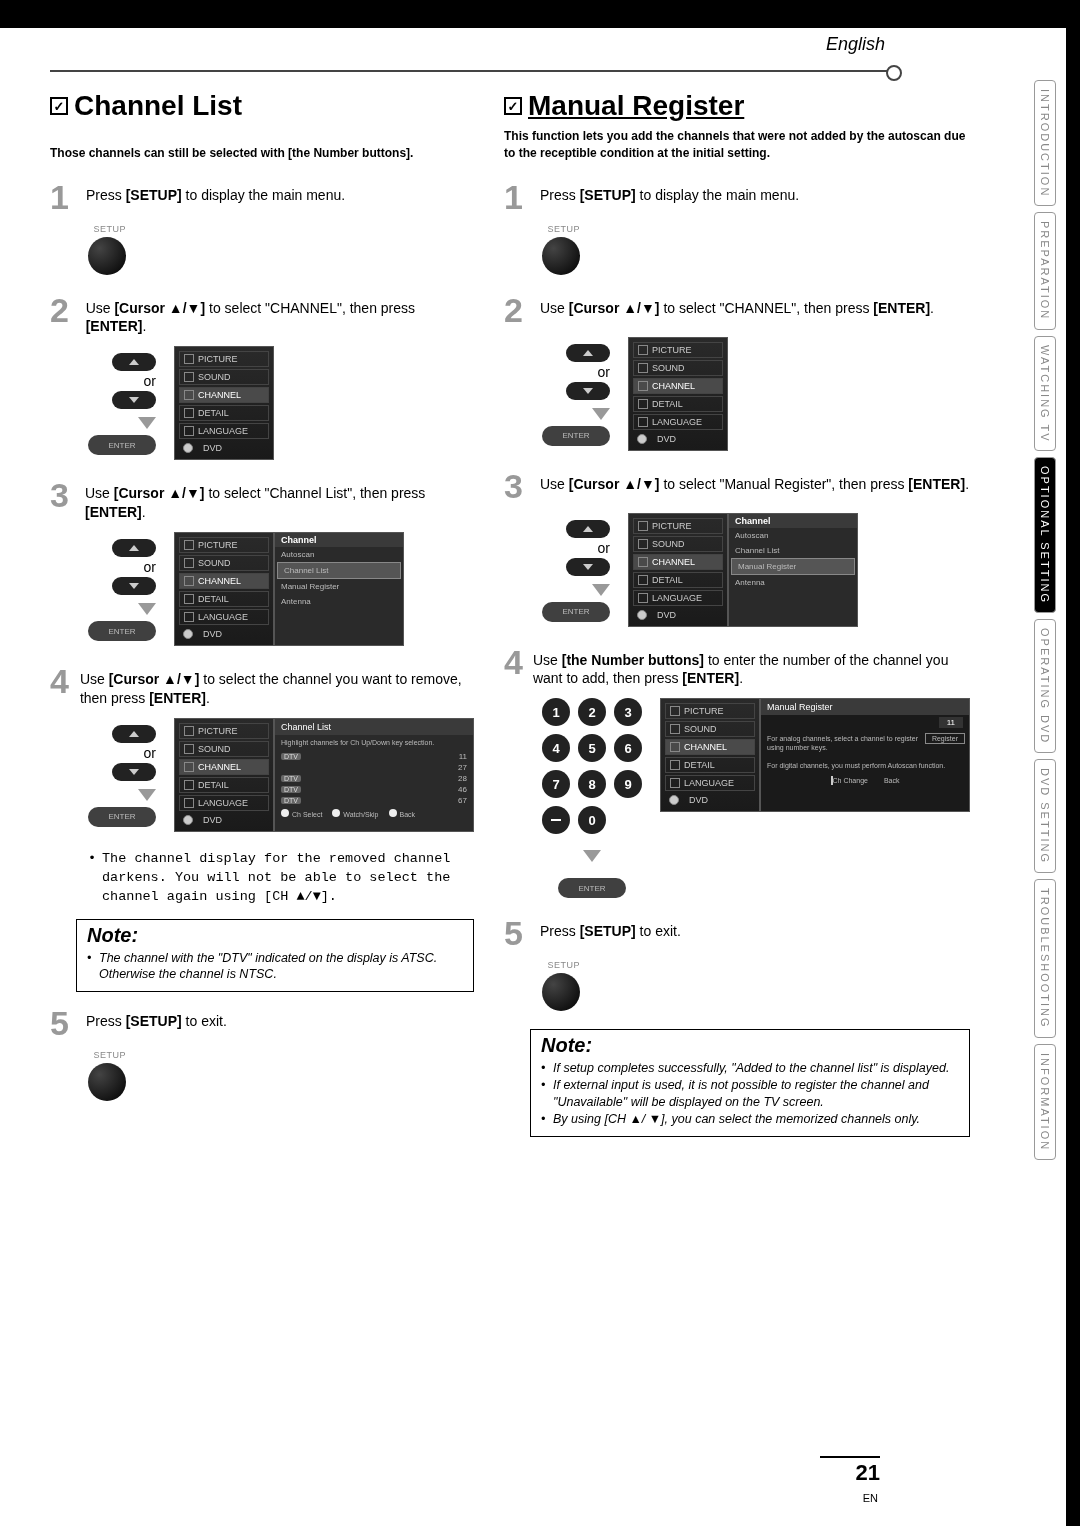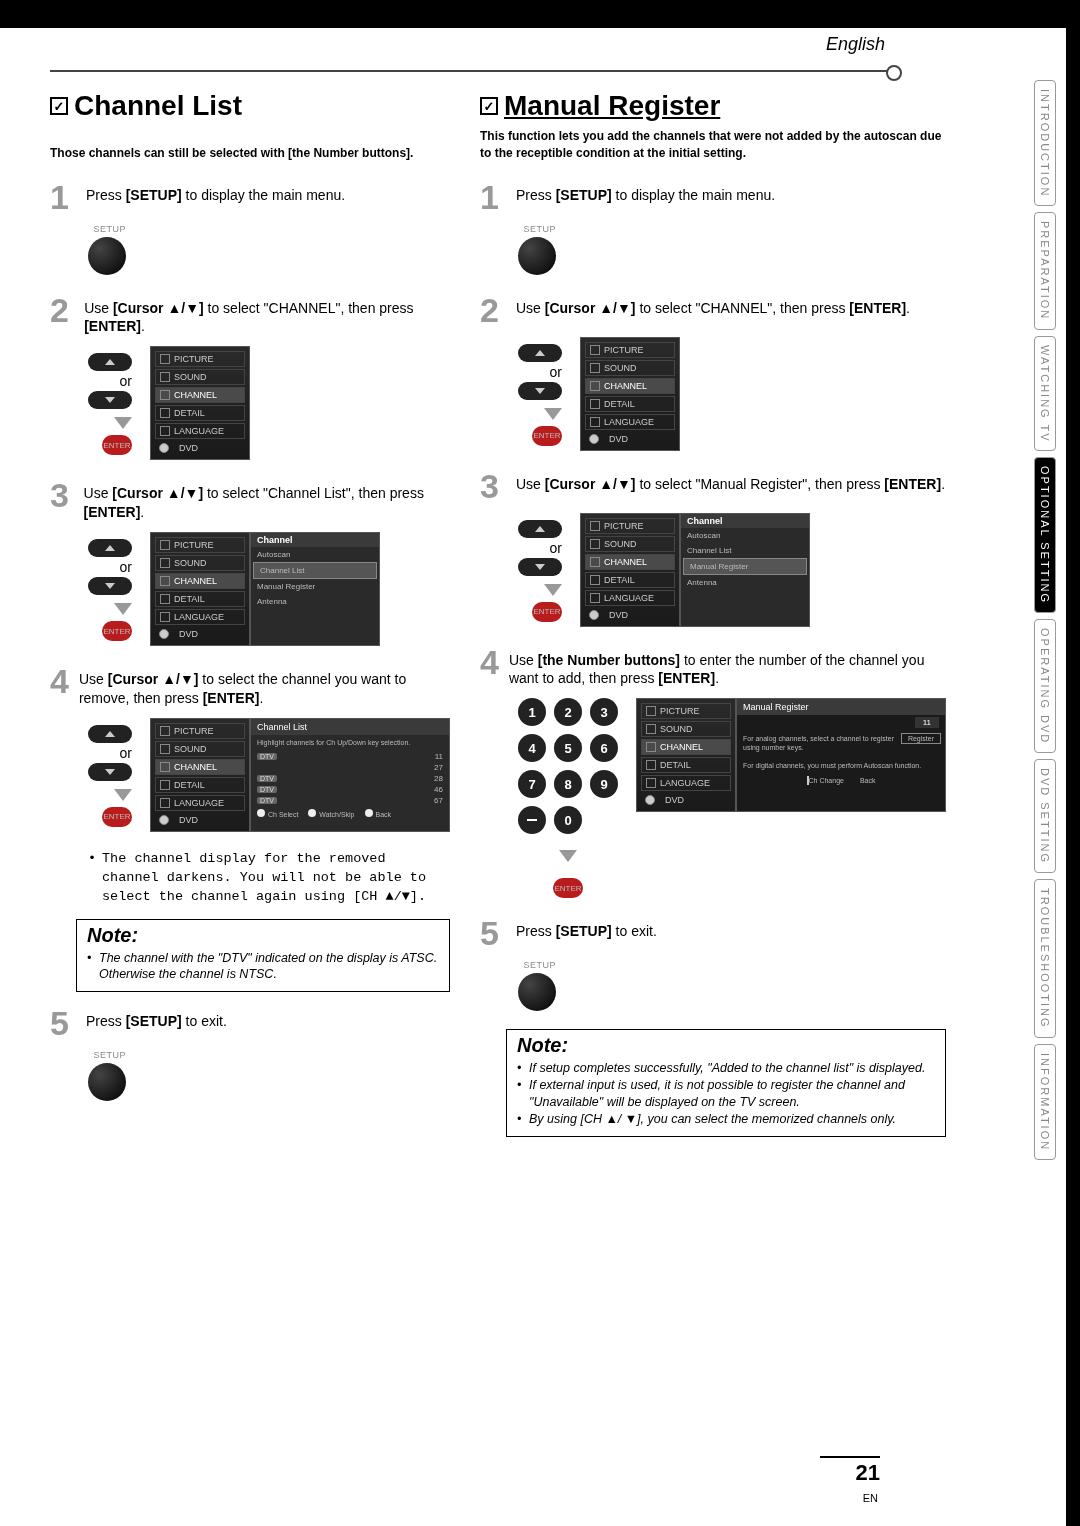--- a/index.html
+++ b/index.html
@@ -25,21 +25,21 @@
   .step-text { font-size: 14px; line-height: 1.35; padding-top: 6px; }
   .step-text .bold { font-weight: 700; }
   .diagram { margin: 6px 0 18px 38px; display:flex; align-items:center; gap:18px; }
   .btn-round { width: 38px; height: 38px; border-radius: 50%; background: radial-gradient(circle at 30% 30%, #444, #000); }
   .btn-label { font-size: 9px; color: #888; text-align:center; margin-bottom:3px; letter-spacing:0.5px;}
   .btn-group { display:flex; flex-direction:column; align-items:flex-end; }
   .arrow-btn { width:44px; height:18px; background:#222; border-radius:9px; display:flex; align-items:center; justify-content:center; margin:2px 0;}
   .arrow-btn.up::after { content:""; border-left:5px solid transparent; border-right:5px solid transparent; border-bottom:6px solid #ccc;}
   .arrow-btn.down::after { content:""; border-left:5px solid transparent; border-right:5px solid transparent; border-top:6px solid #ccc;}
   .tri-down { width:0; height:0; border-left:9px solid transparent; border-right:9px solid transparent; border-top:12px solid #999; margin:6px 0;}
-  .enter-btn { width:30px; height:20px; background:#b91c1c; border-radius:10px; display:flex; align-items:center; justify-content:center; color:#bbb; font-size:8px; margin-top:0;}
+  .enter-btn { width:68px; height:20px; background:#404040; border-radius:10px; display:flex; align-items:center; justify-content:center; color:#bbb; font-size:8px; margin-top:0;}
   .or-label { font-size:14px; }
   .osd { background: linear-gradient(#2a2a2a,#1a1a1a); border:1px solid #555; padding:4px; font-size:9px; color:#ccc; min-width:100px; }
   .osd-row { display:flex; align-items:center; gap:4px; padding:2px 4px; border:1px solid #444; margin-bottom:2px; }
   .osd-row.highlight { background:#4a4a4a; color:#fff; }
   .osd-icon { width:10px; height:10px; border:1px solid #888; display:inline-block; flex-shrink:0;}
   .osd-dvd { display:flex; align-items:center; gap:10px; padding:2px 4px;}
   .osd-dvd .disc { width:10px; height:10px; border-radius:50%; background:#ccc; border:1px solid #888;}
   .osd-wide { display:flex; gap:0; }
   .osd-sub { background:#2a2a2a; border:1px solid #555; min-width:130px; font-size:8px; color:#bbb; }
   .osd-sub-header { background:#3a3a3a; padding:2px 6px; color:#fff; font-weight:600; font-size:9px;}

